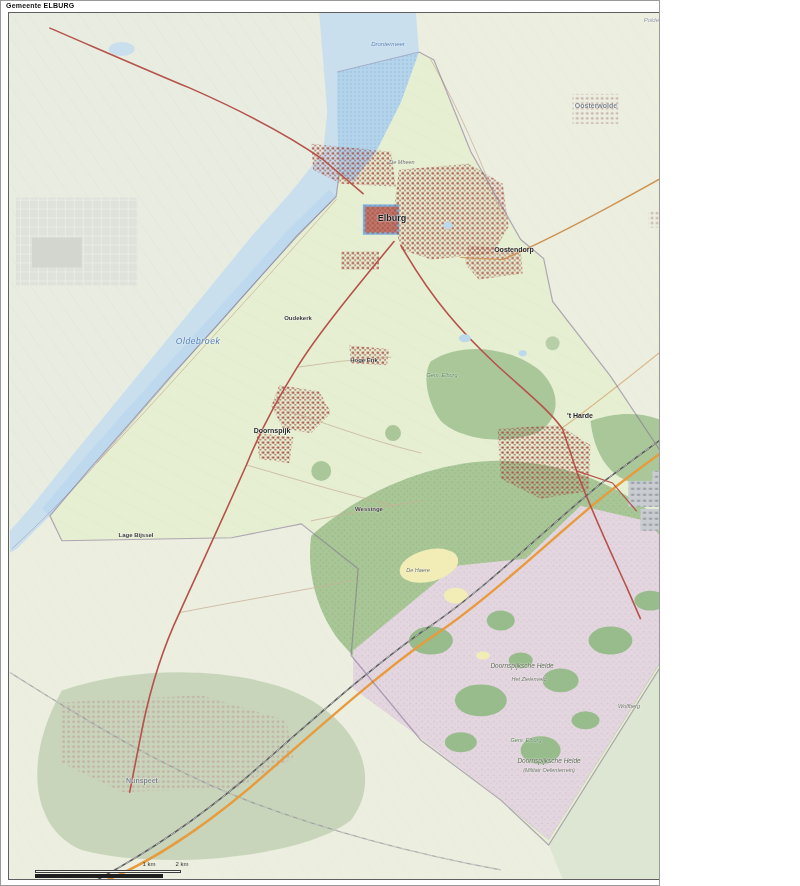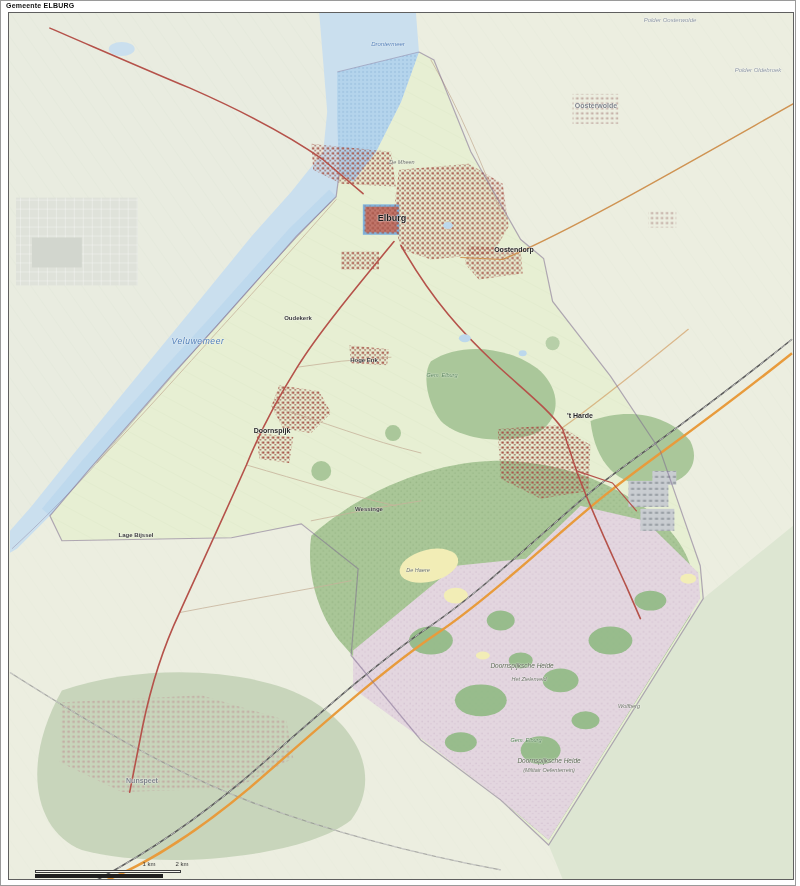--- a/index.html
+++ b/index.html
@@ -1,17 +1,17 @@
 <!DOCTYPE html>
 <html><head>
 <meta charset="utf-8">
 <style>
   html,body { margin:0; padding:0; background:#ffffff; }
   body { width:800px; height:886px; font-family:"Liberation Sans", sans-serif; }
-  .page { position:relative; width:796px; height:886px; background:#ffffff;
+  .page { position:relative; width:660px; height:886px; background:#ffffff;
           border:1px solid #9a9a9a; box-sizing:border-box; overflow:hidden; }
   .map-title { position:absolute; left:5px; top:1px; font-size:7px; font-weight:bold;
                color:#111; letter-spacing:.2px; z-index:5; }
   .map-frame { position:absolute; left:7px; top:11px; width:786px; height:868px;
                border:1px solid #5f5f5f; box-sizing:border-box; background:#eceee0; overflow:hidden; }
   .map-frame svg { position:absolute; left:0; top:0; width:100%; height:100%; display:block; }
   .map-labels { position:absolute; left:0; top:0; width:100%; height:100%; pointer-events:none; }
   .map-label { position:absolute; transform:translate(-50%,-50%); white-space:nowrap;
                text-shadow:0 0 2px rgba(255,255,255,.95), 0 0 1px rgba(255,255,255,.95); }
   .map-label.city        { font-size:9px;  font-weight:bold; color:#1c1c1c; }
@@ -213,21 +213,21 @@
         <div class="map-label city" style="left: 383px; top: 205px;">Elburg</div>
         <div class="map-label town" style="left: 505px; top: 236px;">Oostendorp</div>
         <div class="map-label town" style="left: 263px; top: 417px;">Doornspijk</div>
         <div class="map-label town" style="left: 571px; top: 402px;">'t Harde</div>
         <div class="map-label town-small" style="left: 355px; top: 347px;">Hoge Enk</div>
         <div class="map-label town-small" style="left: 127px; top: 522px;">Lage Bijssel</div>
         <div class="map-label town-small" style="left: 360px; top: 496px;">Wessinge</div>
         <div class="map-label town-small" style="left: 289px; top: 305px;">Oudekerk</div>
         <div class="map-label town-faded" style="left: 133px; top: 767px;">Nunspeet</div>
         <div class="map-label town-faded" style="left: 587px; top: 92px;">Oosterwolde</div>
-        <div class="map-label water-large" style="left: 189px; top: 328px;">Veluwemeer</div>
+        <div class="map-label water-large" style="left: 189px; top: 328px;">Oldebroek</div>
         <div class="map-label water-small" style="left: 379px; top: 31px;">Drontermeer</div>
         <div class="map-label area-faded" style="left: 661px; top: 7px;">Polder Oosterwolde</div>
         <div class="map-label area-faded" style="left: 749px; top: 57px;">Polder Oldebroek</div>
         <div class="map-label area" style="left: 513px; top: 652px;">Doornspijksche Heide</div>
         <div class="map-label area-small" style="left: 520px; top: 666px;">Het Zielenveld</div>
         <div class="map-label area" style="left: 540px; top: 747px;">Doornspijksche Heide</div>
         <div class="map-label area-small" style="left: 540px; top: 757px;">(Militair Oefenterrein)</div>
         <div class="map-label area-small" style="left: 409px; top: 557px;">De Haere</div>
         <div class="map-label area-small" style="left: 393px; top: 149px;">De Mheen</div>
         <div class="map-label area-small" style="left: 620px; top: 693px;">Wolfberg</div>

